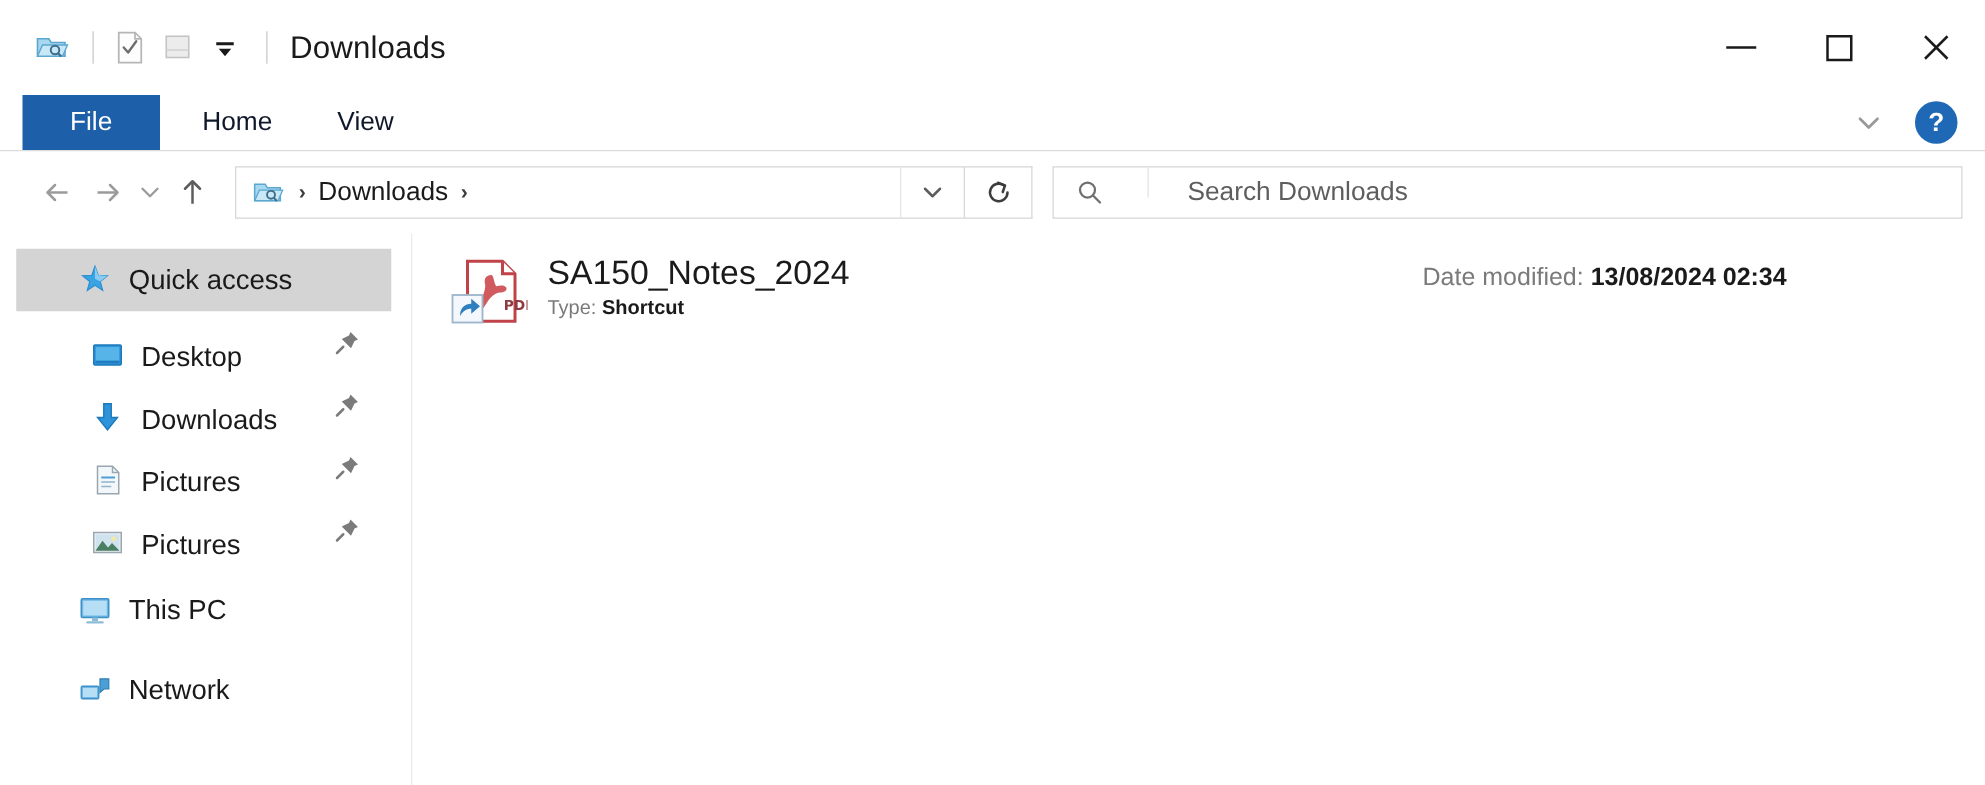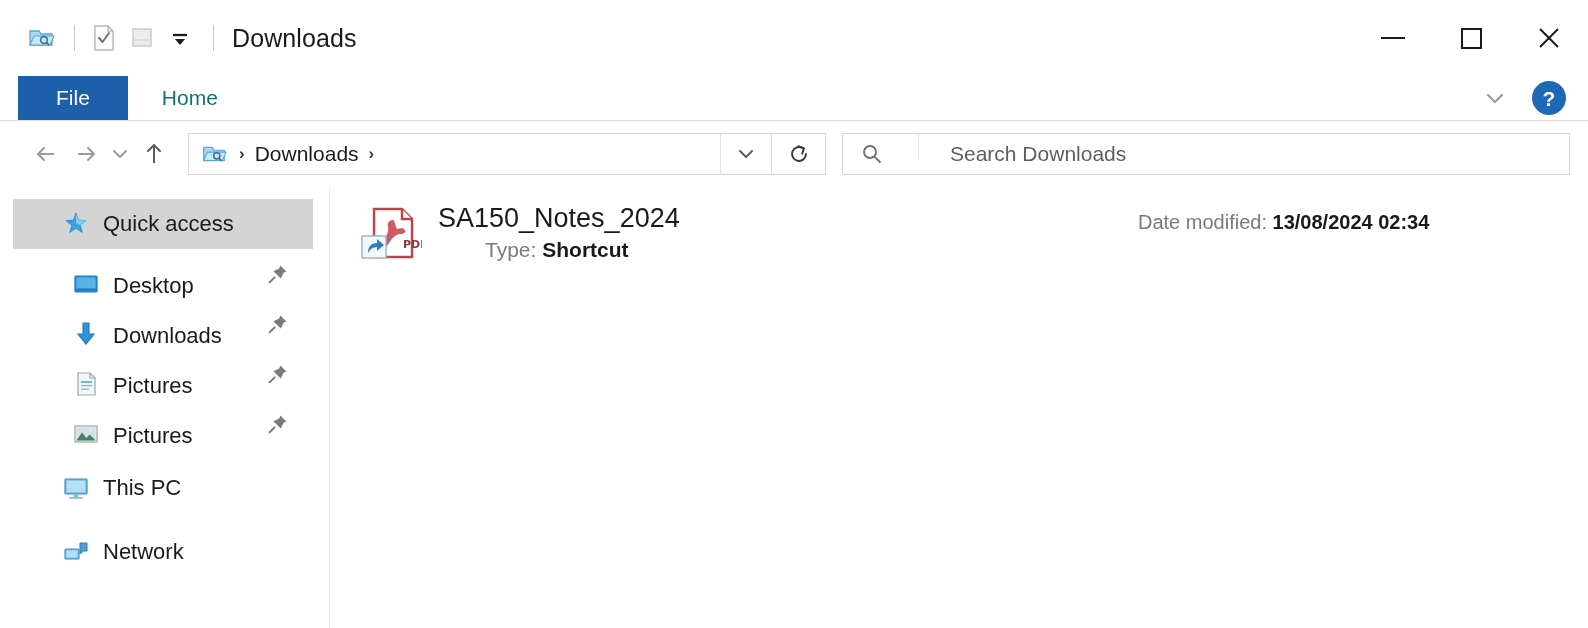--- a/index.html
+++ b/index.html
@@ -103,21 +103,21 @@
     display: flex;
     align-items: stretch;
     padding-left: 18px;
   }
   .tab {
     display: flex;
     align-items: center;
     justify-content: center;
     padding: 0 26px;
     font-size: 21px;
-    color: #0f766e;
+    color: #0f172a;
     cursor: default;
     white-space: nowrap;
   }
   .tab.file {
     background: #1e5fa9;
     color: #ffffff;
     padding: 0 38px;
     margin-right: 8px;
     text-align: right;
   }
@@ -358,25 +358,24 @@
     min-width: 0;
     padding-top: 2px;
   }
   .file-name {
     font-size: 27px;
     color: #1a1a1a;
     line-height: 1.12;
     white-space: nowrap;
   }
   .file-type {
-    font-size: 21px;
+    font-size: 16px;
     color: #7a7a7a;
     margin-top: 5px;
     white-space: nowrap;
-    margin-left: 47px;
   }
   .file-type b { color: #1a1a1a; font-weight: bold; }
   .file-meta {
     flex: 0 0 420px;
     padding-top: 6px;
     padding-left: 10px;
   }
   .meta-line {
     font-size: 20px;
     color: #7a7a7a;
@@ -444,20 +443,21 @@
           <line x1="4" y1="4" x2="22" y2="22" stroke="#1a1a1a" stroke-width="2"></line>
           <line x1="22" y1="4" x2="4" y2="22" stroke="#1a1a1a" stroke-width="2"></line>
         </svg>
       </div>
     </div>
   </div>
 
   <div class="ribbon">
     <div class="tab file">File</div>
     <div class="tab">Home</div>
+    <div class="tab">View</div>
 
     <div class="ribbon-right">
       <span class="chev-expand">
         <svg width="26" height="26" viewBox="0 0 26 26">
           <polyline points="6,10 13,17 20,10" fill="none" stroke="#9a9a9a" stroke-width="2.2" stroke-linecap="round" stroke-linejoin="round"></polyline>
         </svg>
       </span>
       <span class="help-btn">?</span>
     </div>
   </div>

